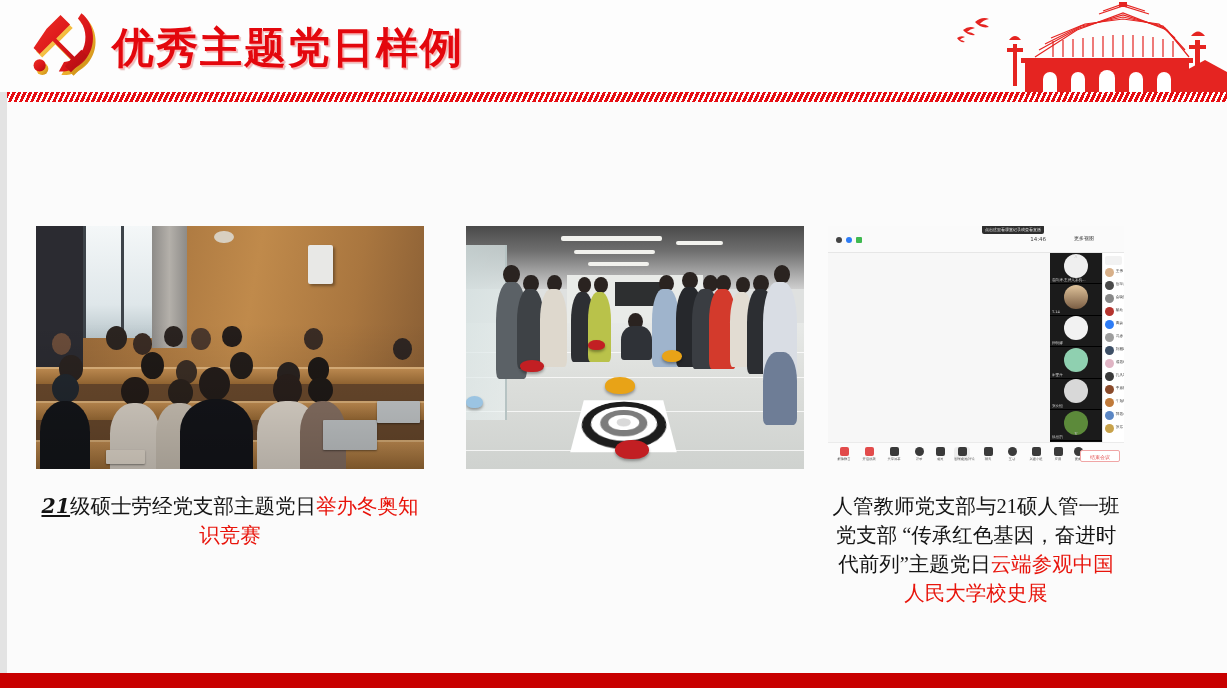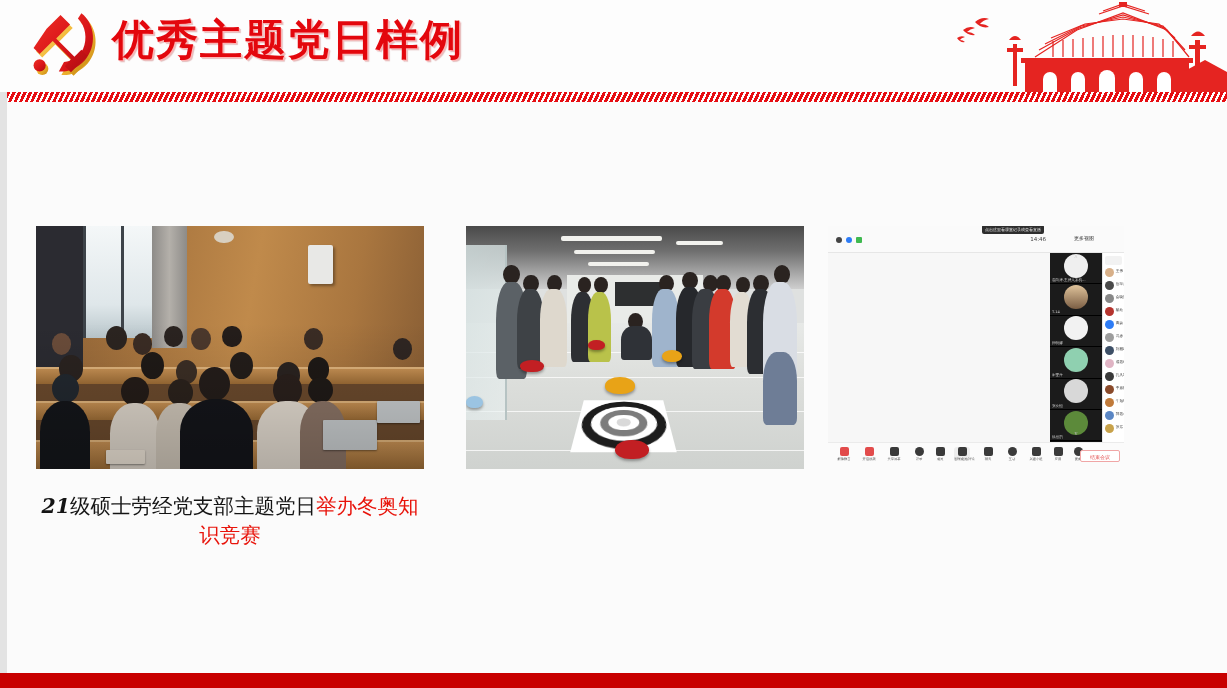--- a/index.html
+++ b/index.html
@@ -26,21 +26,21 @@
     position: absolute; left: 0; top: 0;
     width: 1227px; height: 92px;
     background: #fdfdfd;
     overflow: hidden;
   }
   .emblem {
     position: absolute; left: 18px; top: 8px;
     width: 92px; height: 80px;
   }
   .title {
-    position: absolute; left: 112px; top: 12px;
+    position: absolute; left: 112px; top: 20px;
     font-family: Liberation Mono, monospace;
     font-size: 42px;
     font-weight: bold;
     color: #e3070d;
     letter-spacing: 2px;
     text-shadow: 1px 1px 0 #ffb3b3, 2px 2px 1px rgba(150,0,0,.25);
     white-space: nowrap;
   }
   .tiananmen {
     position: absolute; right: 0; top: 0;
@@ -90,21 +90,21 @@
 
   .caption {
     margin-top: 23px;
     text-align: center;
     font-size: 20.5px;
     line-height: 1.42;
     color: #141414;
     font-family: "Liberation Serif", "DejaVu Serif", serif;
   }
   .caption .hl { color: #e8140b; }
-  .caption .num { font-family: "DejaVu Serif", serif; font-weight: bold; font-style: italic; }
+  .caption .num { font-family: "DejaVu Serif", serif; font-weight: bold; font-style: italic; text-decoration: underline; }
 
   
   .footer {
     position: absolute; left: 0; bottom: 0;
     width: 1227px; height: 15px;
     background: #c80000;
   }
   .footer-inner {
     position: absolute; left: 7px; bottom: 0;
     width: 1220px; height: 15px;
@@ -696,20 +696,23 @@
               </div>
             <div class="tb-item" style="left:242px;">
                 <div class="tb-ico" style="background:#3a3a3a; border-radius:50%;"></div>
                 <div class="tb-lb">更多</div>
               </div>
             <div class="endbtn">结束会议</div>
           </div>
 
         </div>
       </div>
+      <div class="caption">
+        <span>人管教师党支部与21硕人管一班党支部 “传承红色基因，奋进时代前列”主题党日</span><span class="hl">云端参观中国人民大学校史展</span>
+      </div>
     </div>
 
   </div>
 
   <div class="footer"></div>
   <div class="footer-inner"></div>
 
 </div>
 
 </body></html>

